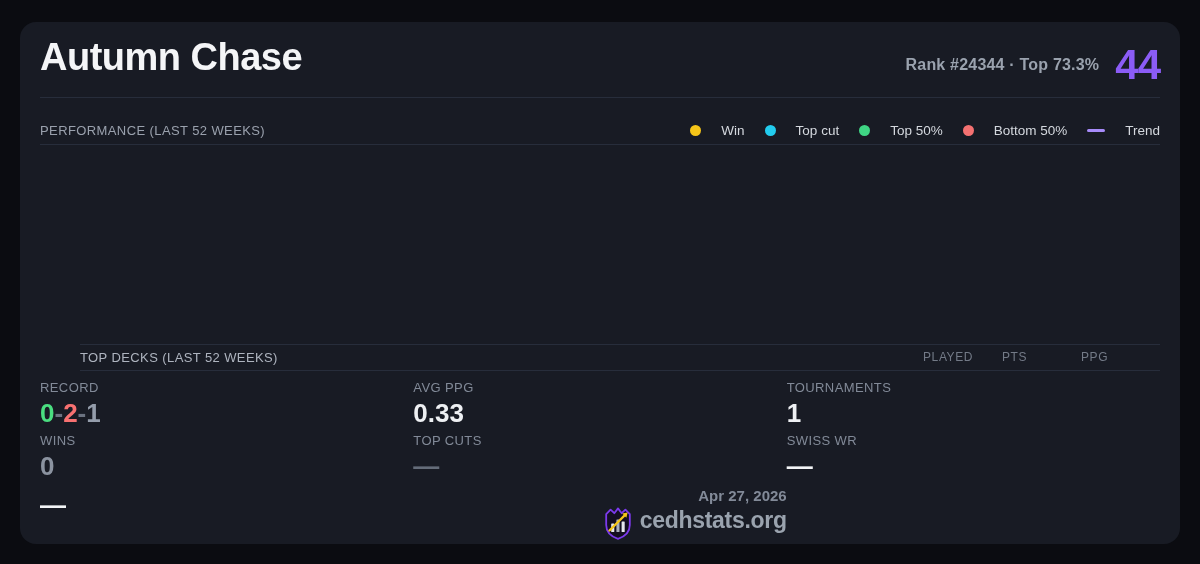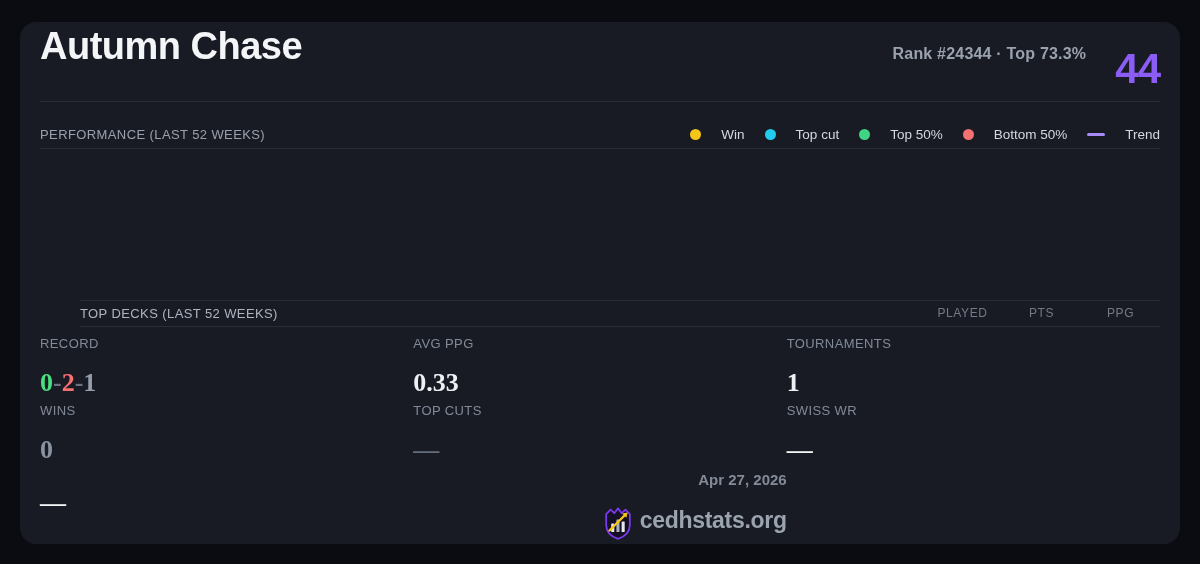--- a/index.html
+++ b/index.html
@@ -16,30 +16,30 @@
     border-radius: 16px;
     padding: 0 20px;
     display: flex;
     flex-direction: column;
   }
   
   .header-row {
     display: flex;
     align-items: baseline;
     justify-content: space-between;
-    padding: 3px 0 8px 0;
+    padding: 14px 0 8px 0;
     border-bottom: 1px solid #272d3b;
   }
   .title {
     font-size: 38px;
     font-weight: 800;
     color: #f4f5f7;
     letter-spacing: -0.5px;
   }
-  .rank-wrap { display: flex; align-items: flex-start; gap: 29px; }
+  .rank-wrap { display: flex; align-items: center; gap: 16px; }
   .rank-text { font-size: 16px; color: #9aa2ae; font-weight: 600; letter-spacing: 0.2px; }
   .points { font-size: 42px; font-weight: 800; color: #8b5cf6; letter-spacing: -1px; }
   
   .perf-row {
     display: flex;
     align-items: center;
     justify-content: space-between;
     height: 29px;
     border-bottom: 1px solid #272d3b;
     margin-top: 18px;
@@ -74,58 +74,57 @@
     border-bottom: 1px solid #272d3b;
     margin-left: 40px;
   }
   .decks-label { font-size: 13px; color: #aeb4bf; letter-spacing: 0.4px; }
   .decks-cols { display: flex; }
   .decks-col {
     font-size: 12px;
     color: #737a87;
     letter-spacing: 0.6px;
     width: 79px;
-    text-align: center;
+    text-align: left;
   }
   
   .stats-grid {
     display: grid;
     grid-template-columns: 1fr 1fr 1fr;
     grid-template-rows: auto auto;
     padding-top: 9px;
     row-gap: 6px;
   }
   .stat-label {
     font-size: 13px;
     color: #828a98;
     letter-spacing: 0.4px;
   }
   .stat-value {
     font-size: 26px;
     font-weight: 700;
     color: #eef0f3;
-    margin-top: 18px;
+    margin-top: 4px;
     line-height: 1.1;
-    font-family: Liberation Serif, serif;
   }
   .val-dim { color: #8b93a0; }
   .rec-w { color: #4ade80; }
   .rec-l { color: #f87171; }
   .rec-d { color: #949dab; }
   .rec-sep { color: #6b7280; }
   .dash { font-weight: 800; letter-spacing: -1px; }
   .dash-dim { color: #646c79; }
   .dash-bright { color: #f2f4f6; }
   
   .footer-cell {
     display: flex;
     flex-direction: column;
     align-items: flex-end;
     justify-content: flex-start;
-    gap: 19px;
+    gap: 3px;
   }
   .date-text { font-size: 15px; color: #828a98; font-weight: 600; }
   .brand-row { display: flex; gap: 7px; }
   .brand-text { font-size: 23px; font-weight: 800; color: #9aa3ae; letter-spacing: -0.3px; }
   .brand-logo { display: inline-block; }
 </style>
 </head>
 <body>
 
 <div class="card">

